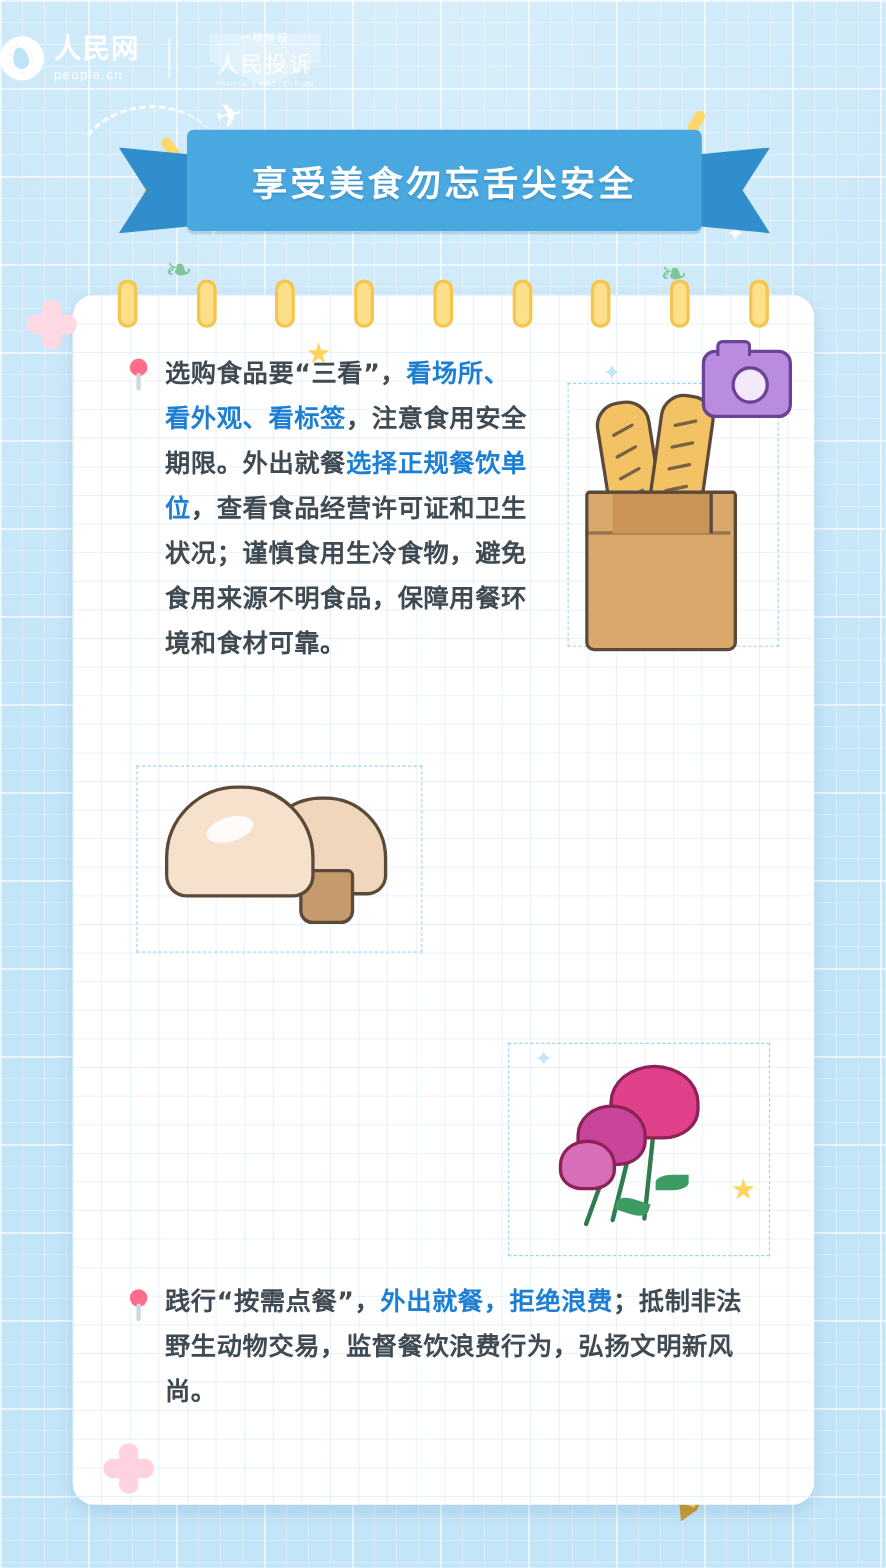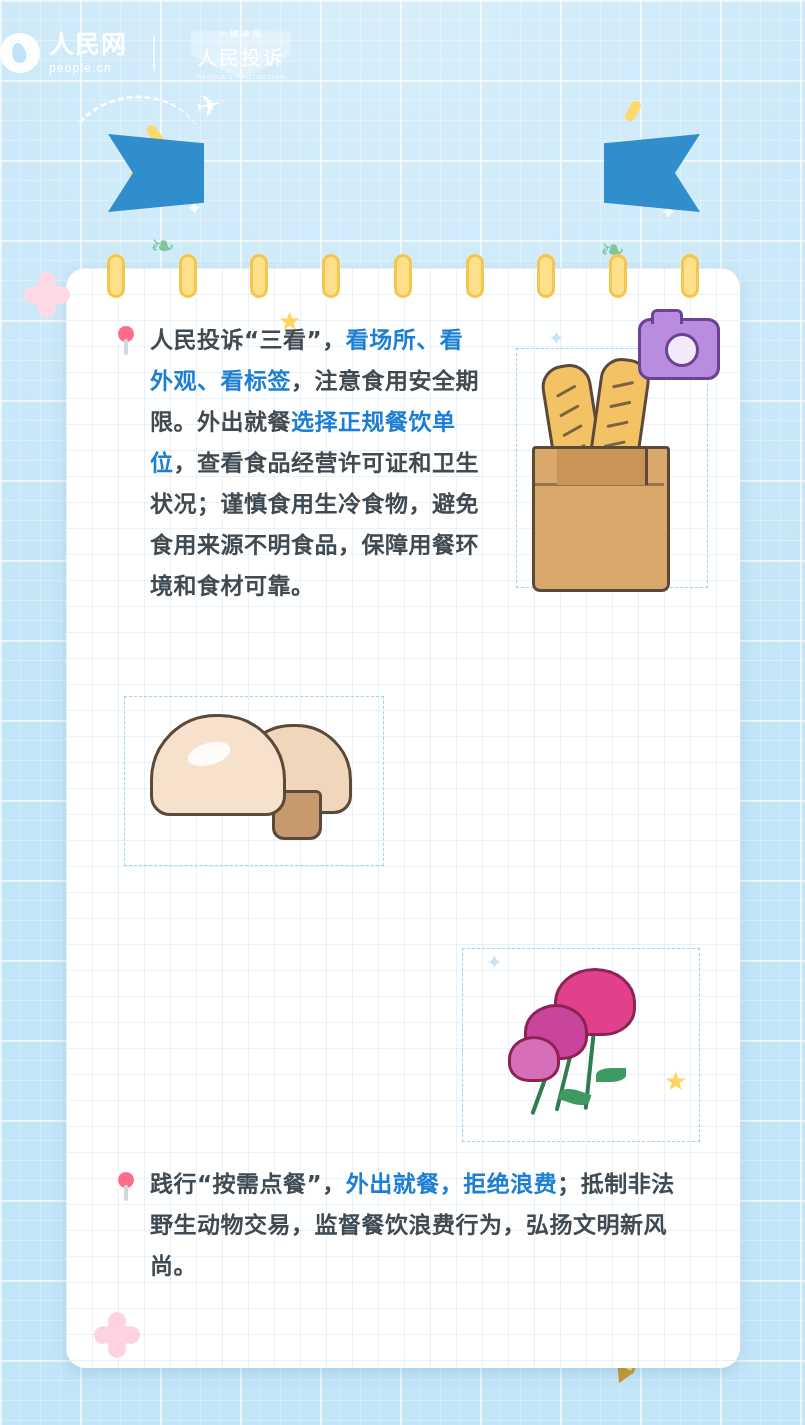--- a/index.html
+++ b/index.html
@@ -500,20 +500,23 @@
   <div class="deco spark" style="top:196px; left:186px;">✦</div>
   <div class="deco spark" style="top:200px; left:660px;">✦</div>
   <div class="deco leafy" style="top:228px; left:150px;">❧</div>
   <div class="deco leafy" style="top:232px; left:600px;">❧</div>
   <div class="deco blossom" style="top:282px; left:34px;"></div>
   <div class="deco blossom" style="top:1322px; left:104px; background:#ffd2e0; box-shadow:14px 0 0 -4px #ffd2e0,-14px 0 0 -4px #ffd2e0,0 14px 0 -4px #ffd2e0,0 -14px 0 -4px #ffd2e0;"></div>
 
   <div class="ribbon-wrap">
     <div class="ribbon-tail left"></div>
     <div class="ribbon-tail right"></div>
+    <div class="ribbon-main">
+      <div class="ribbon-title">享受美食勿忘舌尖安全</div>
+    </div>
   </div>
 
   <div class="note">
     <div class="note-lines"></div>
   </div>
 
   <div class="spiral-bar" style="position:absolute; top:254px; left:80px; width:646px;">
     <div class="ring"></div>
     <div class="ring"></div>
     <div class="ring"></div>
@@ -573,21 +576,21 @@
 
   <div class="deco star" style="top:306px; left:278px;">★</div>
   <div class="deco star" style="top:1066px; left:664px;">★</div>
   <div class="deco spark" style="top:326px; left:548px; color:#bfe3f7;">✦</div>
   <div class="deco spark" style="top:950px; left:486px; color:#bfe3f7;">✦</div>
   <div class="clip" style="top:1304px; left:648px;"></div>
   <div class="pencil" style="top:1312px; left:628px;"></div>
 
   <div class="block b1">
     <div class="pin"></div>
-    <div class="para"><span>人民投诉“三看”，</span><span class="hl">看场所、看外观、看标签</span><span>，注意食用安全期限。外出就餐</span><span class="hl">选择正规餐饮单位</span><span>，查看食品经营许可证和卫生状况；谨慎食用生冷食物，避免食用来源不明食品，保障用餐环境和食材可靠。</span></div>
+    <div class="para"><span>选购食品要“三看”，</span><span class="hl">看场所、看外观、看标签</span><span>，注意食用安全期限。外出就餐</span><span class="hl">选择正规餐饮单位</span><span>，查看食品经营许可证和卫生状况；谨慎食用生冷食物，避免食用来源不明食品，保障用餐环境和食材可靠。</span></div>
   </div>
 
 
 
   <div class="block b4">
     <div class="pin"></div>
     <div class="para"><span>践行“按需点餐”，</span><span class="hl">外出就餐，拒绝浪费</span><span>；抵制非法野生动物交易，监督餐饮浪费行为，弘扬文明新风尚。</span></div>
   </div>
 
 </div>

